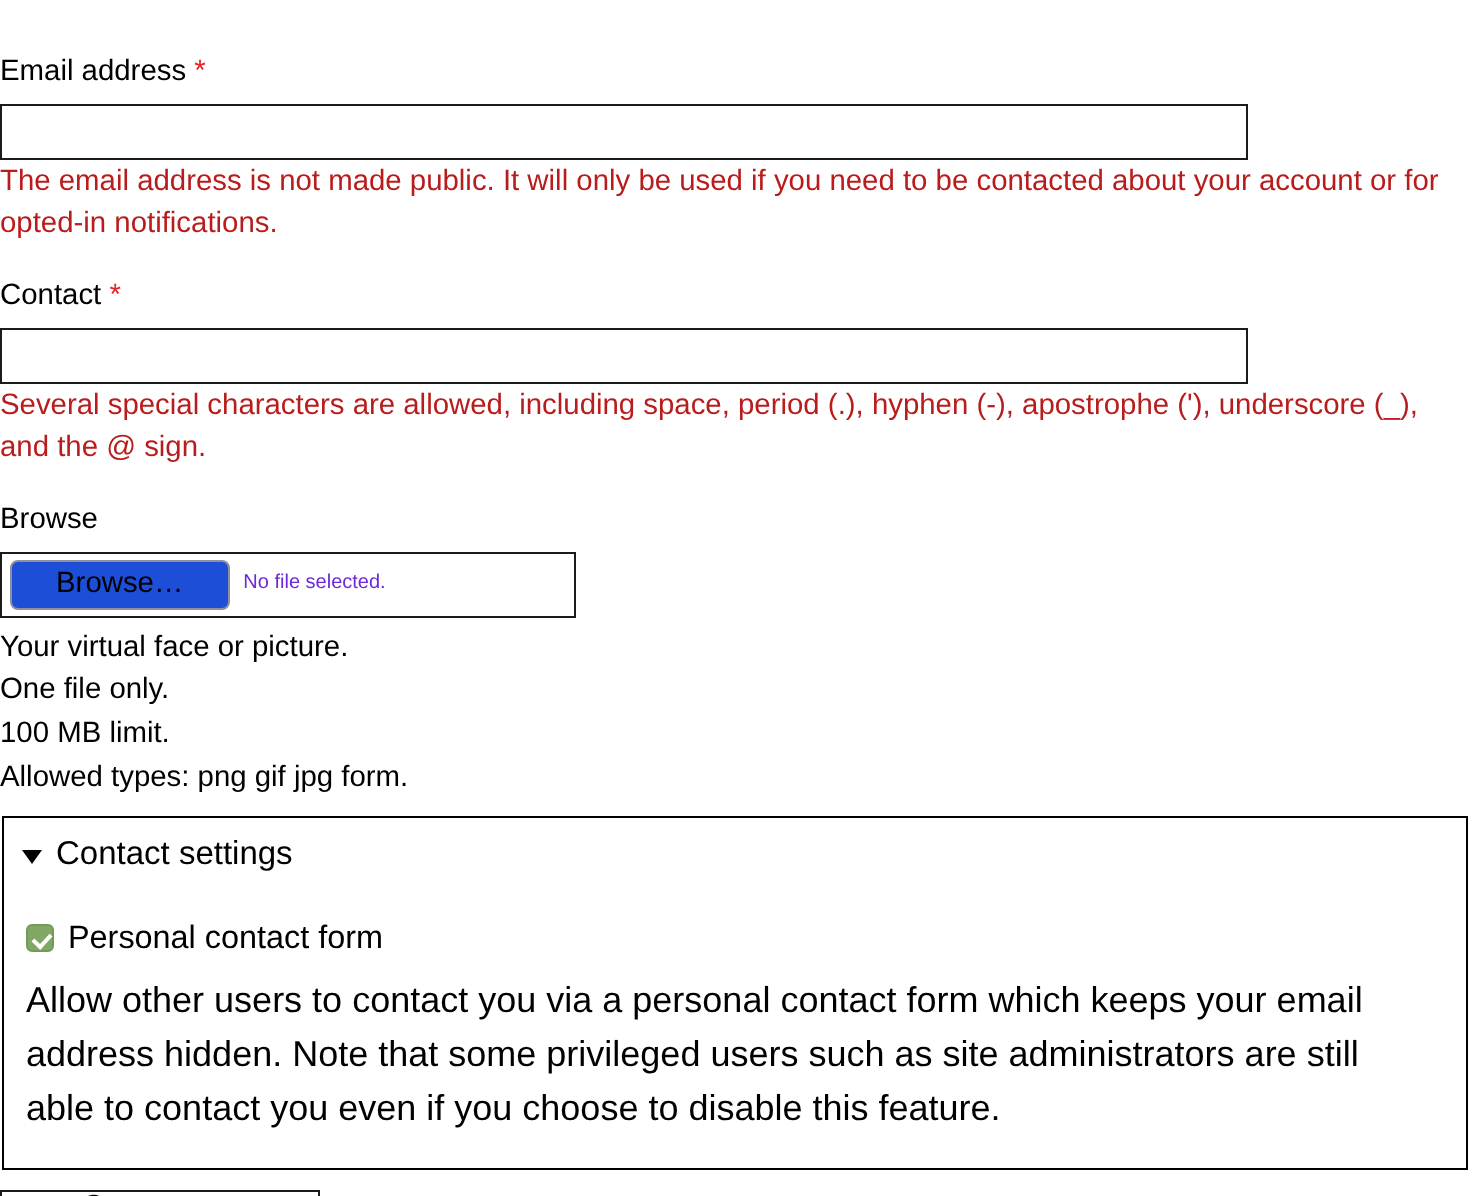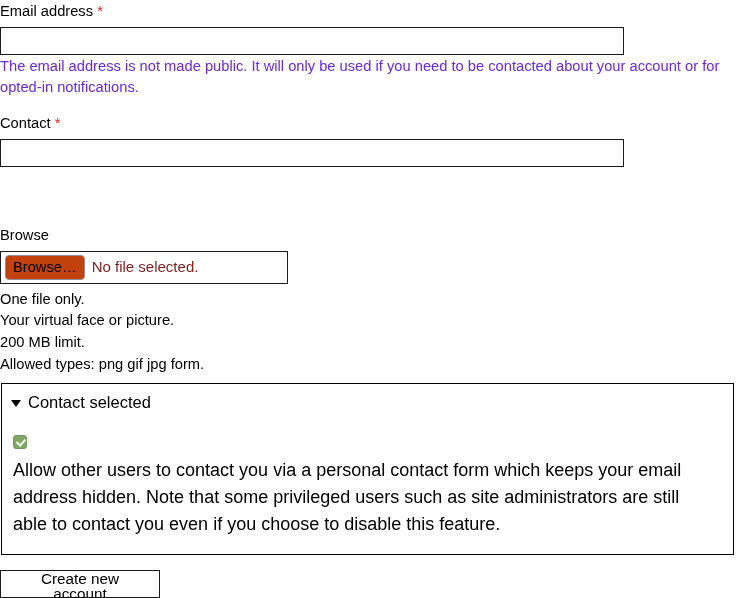--- a/index.html
+++ b/index.html
@@ -15,20 +15,21 @@
     line-height: 1.45;
     color: #000000;
     overflow: hidden;
   }
 
   .form-page {
     position: relative;
     width: 736px;
     height: 424px;
     box-sizing: border-box;
+    margin-top: 25px;
   }
 
   .field-label {
     display: block;
     font-size: 14.7px;
     color: #000000;
     margin: 0 0 5px 0;
     line-height: 1.35;
   }
   .req-mark {
@@ -50,21 +51,21 @@
     color: #000000;
     font-family: "Liberation Sans", sans-serif;
     font-size: 14.7px;
     outline: none;
   }
 
   .desc {
     margin: 1px 0 0 0;
     font-size: 14.7px;
     line-height: 1.42;
-    color: #6d28d9;
+    color: #b91c1c;
     max-width: 730px;
   }
 
   .field-block-email { position: absolute; left: 0; top: 2px; width: 736px; }
   .field-block-username { position: absolute; left: 0; top: 114px; width: 736px; }
   .field-block-picture { position: absolute; left: 0; top: 226px; width: 736px; }
 
   .file-widget {
     box-sizing: border-box;
     display: inline-flex;
@@ -74,34 +75,34 @@
     border: 1px solid #1b1b1b;
     background: #ffffff;
     padding: 0 3px;
   }
   .browse-btn {
     box-sizing: border-box;
     display: inline-flex;
     align-items: center;
     justify-content: center;
     height: 25px;
-    padding: 0 7px;
+    padding: 0 22px;
     margin: 0 7px 0 1px;
     border: 1px solid #8f8f9d;
     border-radius: 4px;
-    background: #c2410c;
+    background: #1d4ed8;
     color: #000000;
     font-family: "Liberation Sans", sans-serif;
     font-size: 14.7px;
     line-height: 1;
     cursor: default;
   }
   .file-status {
-    font-size: 15px;
-    color: #7f1d1d;
+    font-size: 10px;
+    color: #6d28d9;
     white-space: nowrap;
   }
 
   .file-help {
     margin: 5px 0 0 0;
   }
   .file-help div {
     font-size: 14.7px;
     line-height: 1.47;
     color: #000000;
@@ -209,44 +210,46 @@
 
   <div class="field-block-email">
     <label class="field-label"><span>Email address</span> <span class="req-mark">*</span></label>
     <input class="text-input" type="text" value="" style="">
     <p class="desc">The email address is not made public. It will only be used if you need to be contacted about your account or for opted-in notifications.</p>
   </div>
 
   <div class="field-block-username">
     <label class="field-label"><span>Contact</span> <span class="req-mark">*</span></label>
     <input class="text-input" type="text" value="" style="">
+    <p class="desc">Several special characters are allowed, including space, period (.), hyphen (-), apostrophe ('), underscore (_), and the @ sign.</p>
   </div>
 
   <div class="field-block-picture">
     <label class="field-label">Browse</label>
     <div class="file-widget">
       <span class="browse-btn">Browse…</span>
       <span class="file-status">No file selected.</span>
     </div>
     <div class="file-help">
+      <div>Your virtual face or picture.</div>
       <div>One file only.</div>
-      <div>Your virtual face or picture.</div>
-      <div>200 MB limit.</div>
+      <div>100 MB limit.</div>
       <div>Allowed types: png gif jpg form.</div>
     </div>
   </div>
 
   <div class="details-box">
     <div class="details-summary">
       <span class="disclosure-triangle"></span>
-      <span>Contact selected</span>
+      <span>Contact settings</span>
     </div>
     <div class="details-body">
       <div class="checkbox-row">
         <span class="checkbox-green"></span>
+        <span class="checkbox-label">Personal contact form</span>
       </div>
       <p class="checkbox-desc">Allow other users to contact you via a personal contact form which keeps your email address hidden. Note that some privileged users such as site administrators are still able to contact you even if you choose to disable this feature.</p>
     </div>
   </div>
 
   <button class="submit-btn">Create new account</button>
 
 </div>
 
 </body></html>

